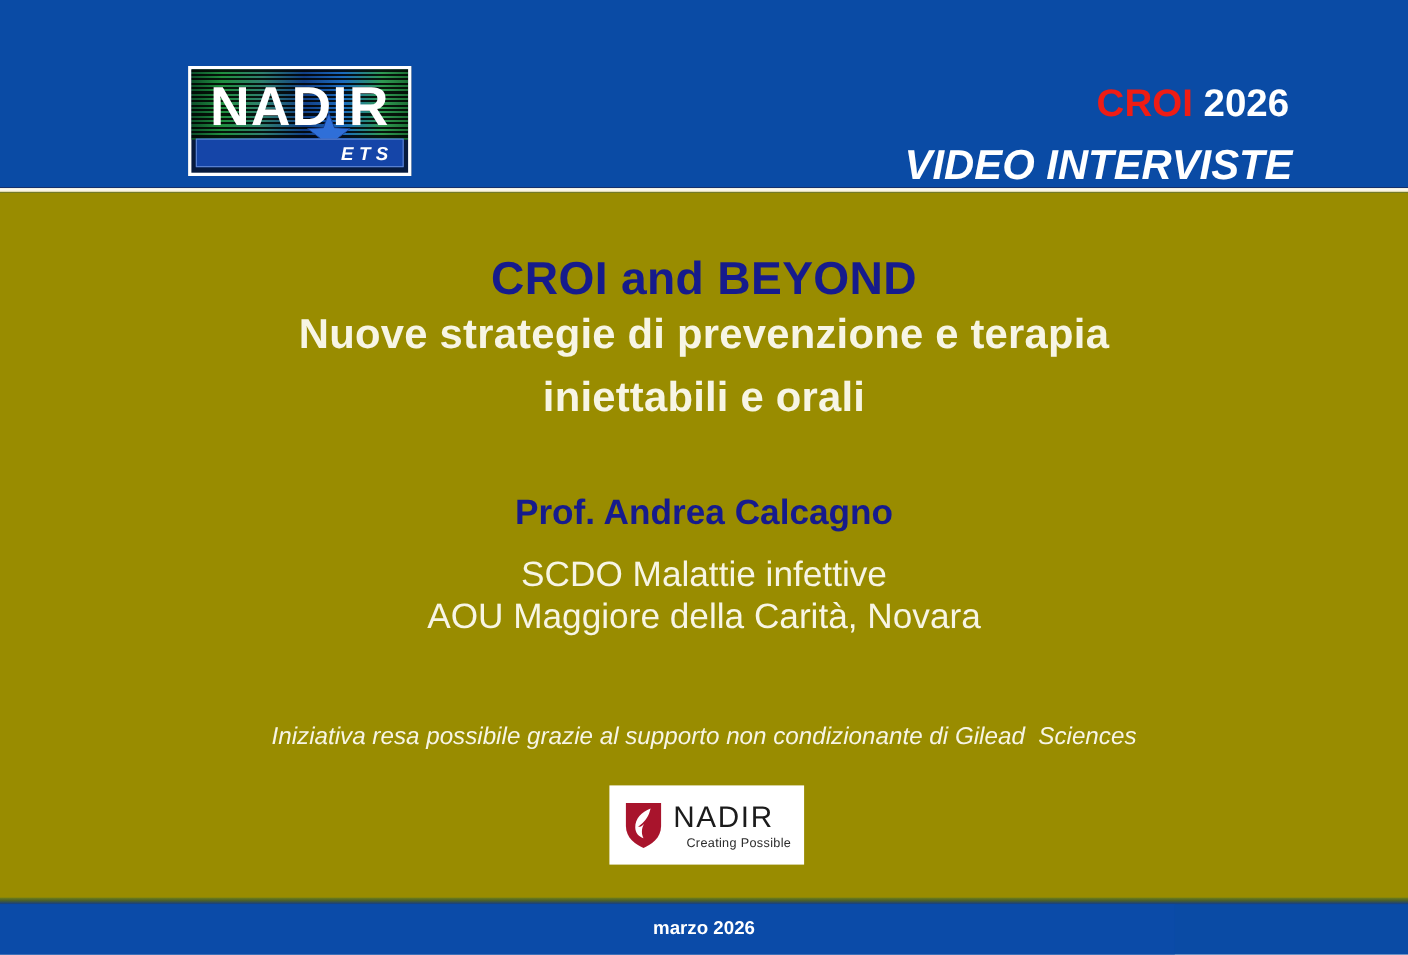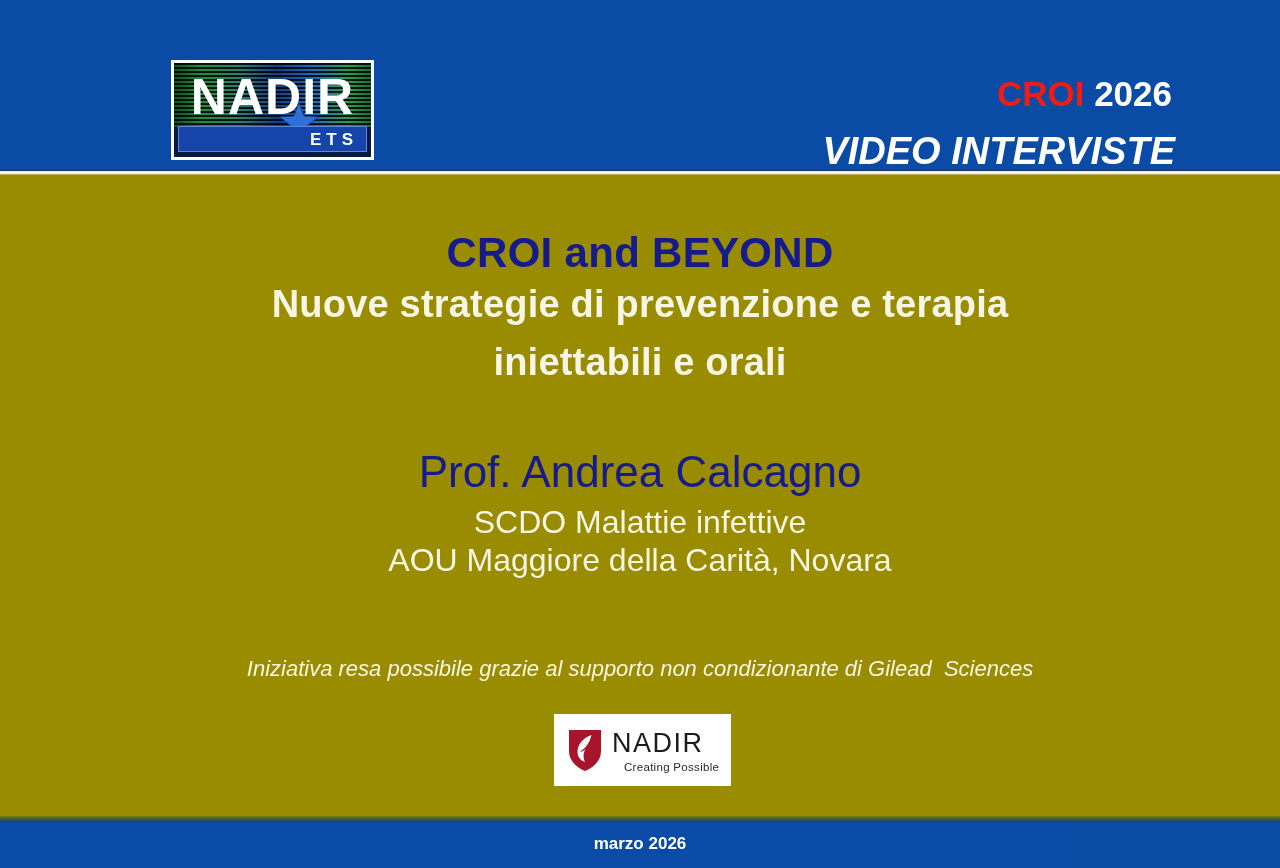--- a/index.html
+++ b/index.html
@@ -89,20 +89,21 @@
   .nadir-bottom {
     position: absolute;
     left: 4px;
     right: 4px;
     bottom: 5px;
     height: 26px;
     background: #1545a8;
     border: 1px solid #5f86d4;
     box-sizing: border-box;
     z-index: 5;
+    font-style: italic;
   }
   .nadir-ets {
     position: absolute;
     right: 8px;
     top: 1px;
     font-size: 17px;
     font-weight: bold;
     letter-spacing: 5px;
     color: #ffffff;
     line-height: 24px;
@@ -175,22 +176,22 @@
     color: #f7f5e4;
     line-height: 58px;
     letter-spacing: 0.2px;
   }
   .speaker-name {
     position: absolute;
     left: 0;
     top: 447px;
     width: 1280px;
     text-align: center;
-    font-size: 44px;
-    font-weight: normal;
+    font-size: 32px;
+    font-weight: bold;
     color: #161b8c;
   }
   .affiliation {
     position: absolute;
     left: 0;
     top: 503px;
     width: 1280px;
     text-align: center;
     font-size: 32px;
     color: #f7f5e4;

